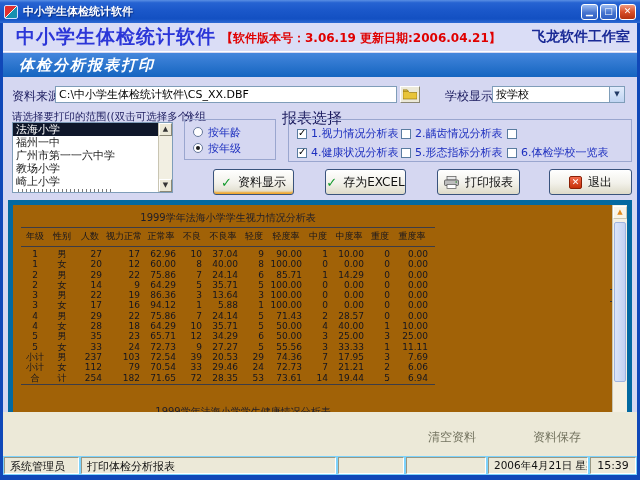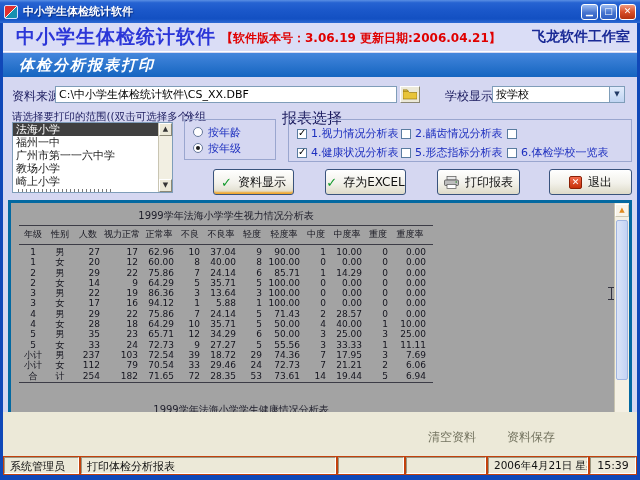--- a/index.html
+++ b/index.html
@@ -56,21 +56,21 @@
     border:1px solid #7F9DB9;font-size:11px;color:#000;line-height:15px;padding-left:3px;}
   .combo-btn{position:absolute;right:0;top:0;width:15px;height:15px;
     background:linear-gradient(180deg,#E2ECFC,#C0D4F2);border-left:1px solid #7F9DB9;
     text-align:center;font-size:7px;line-height:15px;color:#213A66;}
 
   
   .listbox{position:absolute;left:9px;top:45px;width:161px;height:71px;background:#fff;
     border:1px solid #7F9DB9;overflow:hidden;}
   .list-item{height:13px;line-height:13px;font-size:11px;padding-left:3px;margin-right:14px;
     color:#1a1a1a;white-space:nowrap;overflow:hidden;}
-  .list-item.selected{background:#404040;color:#fff;}
+  .list-item.selected{background:#0f172a;color:#fff;}
   .list-item.partial{height:5px;margin:1px 18px 0 5px;
     background:repeating-linear-gradient(90deg,#777 0 1px,transparent 1px 4px);
     background-size:95px 4px;background-repeat:no-repeat;}
   .lb-scroll{position:absolute;right:0;top:0;width:14px;height:100%;background:#F2EFE2;border-left:1px solid #c9c5b2;}
   .sb-btn{position:absolute;left:0;width:13px;height:13px;background:#ECE9D8;
     border:1px solid;border-color:#fff #8a8775 #8a8775 #fff;font-size:7px;line-height:11px;text-align:center;color:#333;}
   .lb-scroll .up{top:0;}
   .lb-scroll .down{bottom:0;}
 
   
@@ -89,22 +89,22 @@
   
   .xpbtn{position:absolute;top:92px;height:26px;border:1px solid #39537C;border-radius:3px;
     background:linear-gradient(180deg,#FFFFFF,#F2F1EA 55%,#DDDAC8);display:flex;align-items:center;
     justify-content:center;gap:6px;font-size:12px;color:#111;cursor:default;}
   .xpbtn.focus{box-shadow:inset 0 -3px 2px -1px #F0A62A, inset 0 1px 0 #fff;}
   .ic-check{color:#129A2C;font-weight:bold;font-size:13px;line-height:13px;}
   .ic-exit{width:13px;height:13px;background:linear-gradient(180deg,#F16A4A,#C62E08);
     border:1px solid #8A1F05;border-radius:2px;color:#fff;font-size:9px;line-height:11px;text-align:center;font-weight:bold;}
 
   
-  .tpanel{position:absolute;left:5px;top:123px;width:624px;height:248px;background:#a3a3a3;
-    border:3px solid #0369a1;overflow:hidden;}
+  .tpanel{position:absolute;left:5px;top:123px;width:624px;height:248px;background:#a16207;
+    border:5px solid #0369a1;overflow:hidden;}
   .t-title{position:absolute;left:0;width:430px;text-align:center;font-size:10px;color:#1d1d2a;white-space:nowrap;}
   .hline{position:absolute;left:8px;width:414px;height:1px;background:#3c3c46;}
   .trow{display:grid;grid-template-columns:28px 26px 30px 38px 36px 26px 36px 26px 38px 26px 36px 26px 38px;
     height:10.3px;line-height:10.4px;font-size:9px;color:#15151f;}
   .trow span{text-align:right;padding-right:3px;overflow:hidden;white-space:nowrap;}
   .trow span:nth-child(1),.trow span:nth-child(2){text-align:center;padding-right:0;}
   .trow.head{height:13px;line-height:13px;}
   .trow.head span{text-align:center;padding-right:0;}
   #t-header{position:absolute;left:8px;top:25px;width:414px;}
   #t-rows{position:absolute;left:8px;top:44px;width:414px;}
@@ -118,23 +118,23 @@
 
   .ibeam{position:absolute;left:597px;top:84px;width:7px;height:13px;}
   .ibeam::before{content:'';position:absolute;left:3px;top:1px;width:1px;height:11px;background:#33333f;}
   .ibeam::after{content:'';position:absolute;left:0;top:0;width:7px;height:1px;background:#33333f;
     box-shadow:0 12px 0 #33333f;}
 
   
   .footer{position:absolute;left:3px;top:412px;width:634px;height:44px;background:#ECE9D8;}
   .f-label{position:absolute;top:17px;font-size:12px;color:#73735f;white-space:nowrap;}
   #clear-label{left:425px;}
-  #save-label{left:504px;}
-
-  .statusbar{position:absolute;left:3px;top:456px;width:634px;height:19px;background:#c2410c;
+  #save-label{left:530px;}
+
+  .statusbar{position:absolute;left:3px;top:456px;width:634px;height:19px;background:#7dd3fc;
     display:flex;gap:2px;padding:1px;}
   .scell{border:1px solid;border-color:#9A9782 #FFFFFF #FFFFFF #9A9782;background:#ECE9D8;
     font-size:11px;color:#111;padding:1px 5px;white-space:nowrap;overflow:hidden;flex:none;}
   .scell.c1{width:75px;}
   .scell.c2{flex:1;}
   .scell.c3{width:66px;}
   .scell.c4{width:80px;}
   .scell.c5{width:100px;font-size:10.5px;text-align:center;}
   .scell.c6{width:46px;text-align:center;}
 </style>
@@ -428,21 +428,21 @@
             <span>1</span>
             <span>11.11</span>
           </div>
           <div class="trow">
             <span>小计</span>
             <span>男</span>
             <span>237</span>
             <span>103</span>
             <span>72.54</span>
             <span>39</span>
-            <span>18.72</span>
+            <span>20.53</span>
             <span>29</span>
             <span>74.36</span>
             <span>7</span>
             <span>17.95</span>
             <span>3</span>
             <span>7.69</span>
           </div>
           <div class="trow">
             <span>小计</span>
             <span>女</span>

